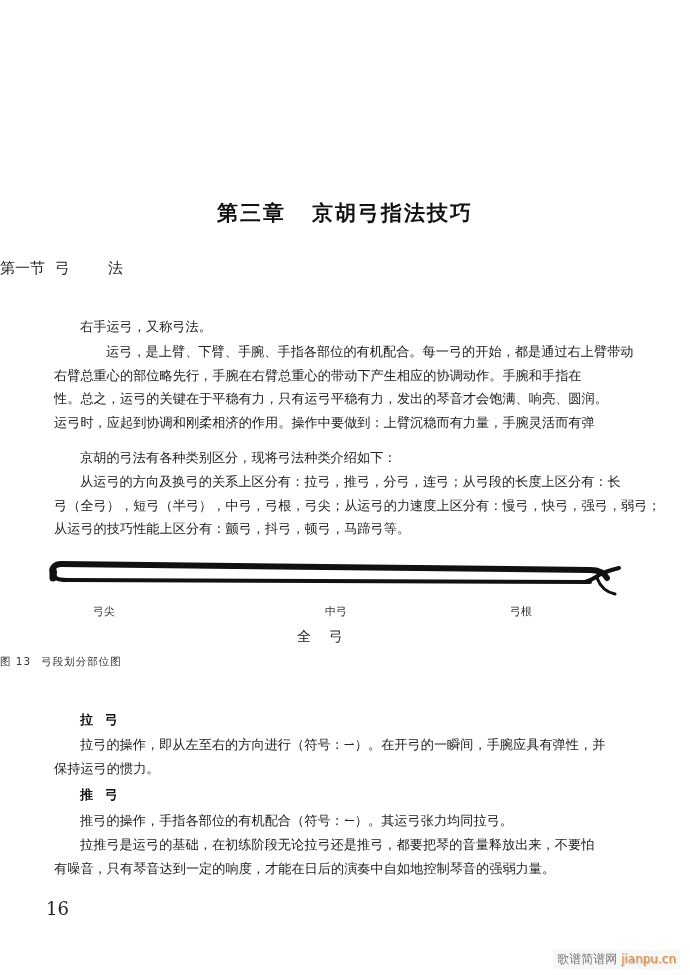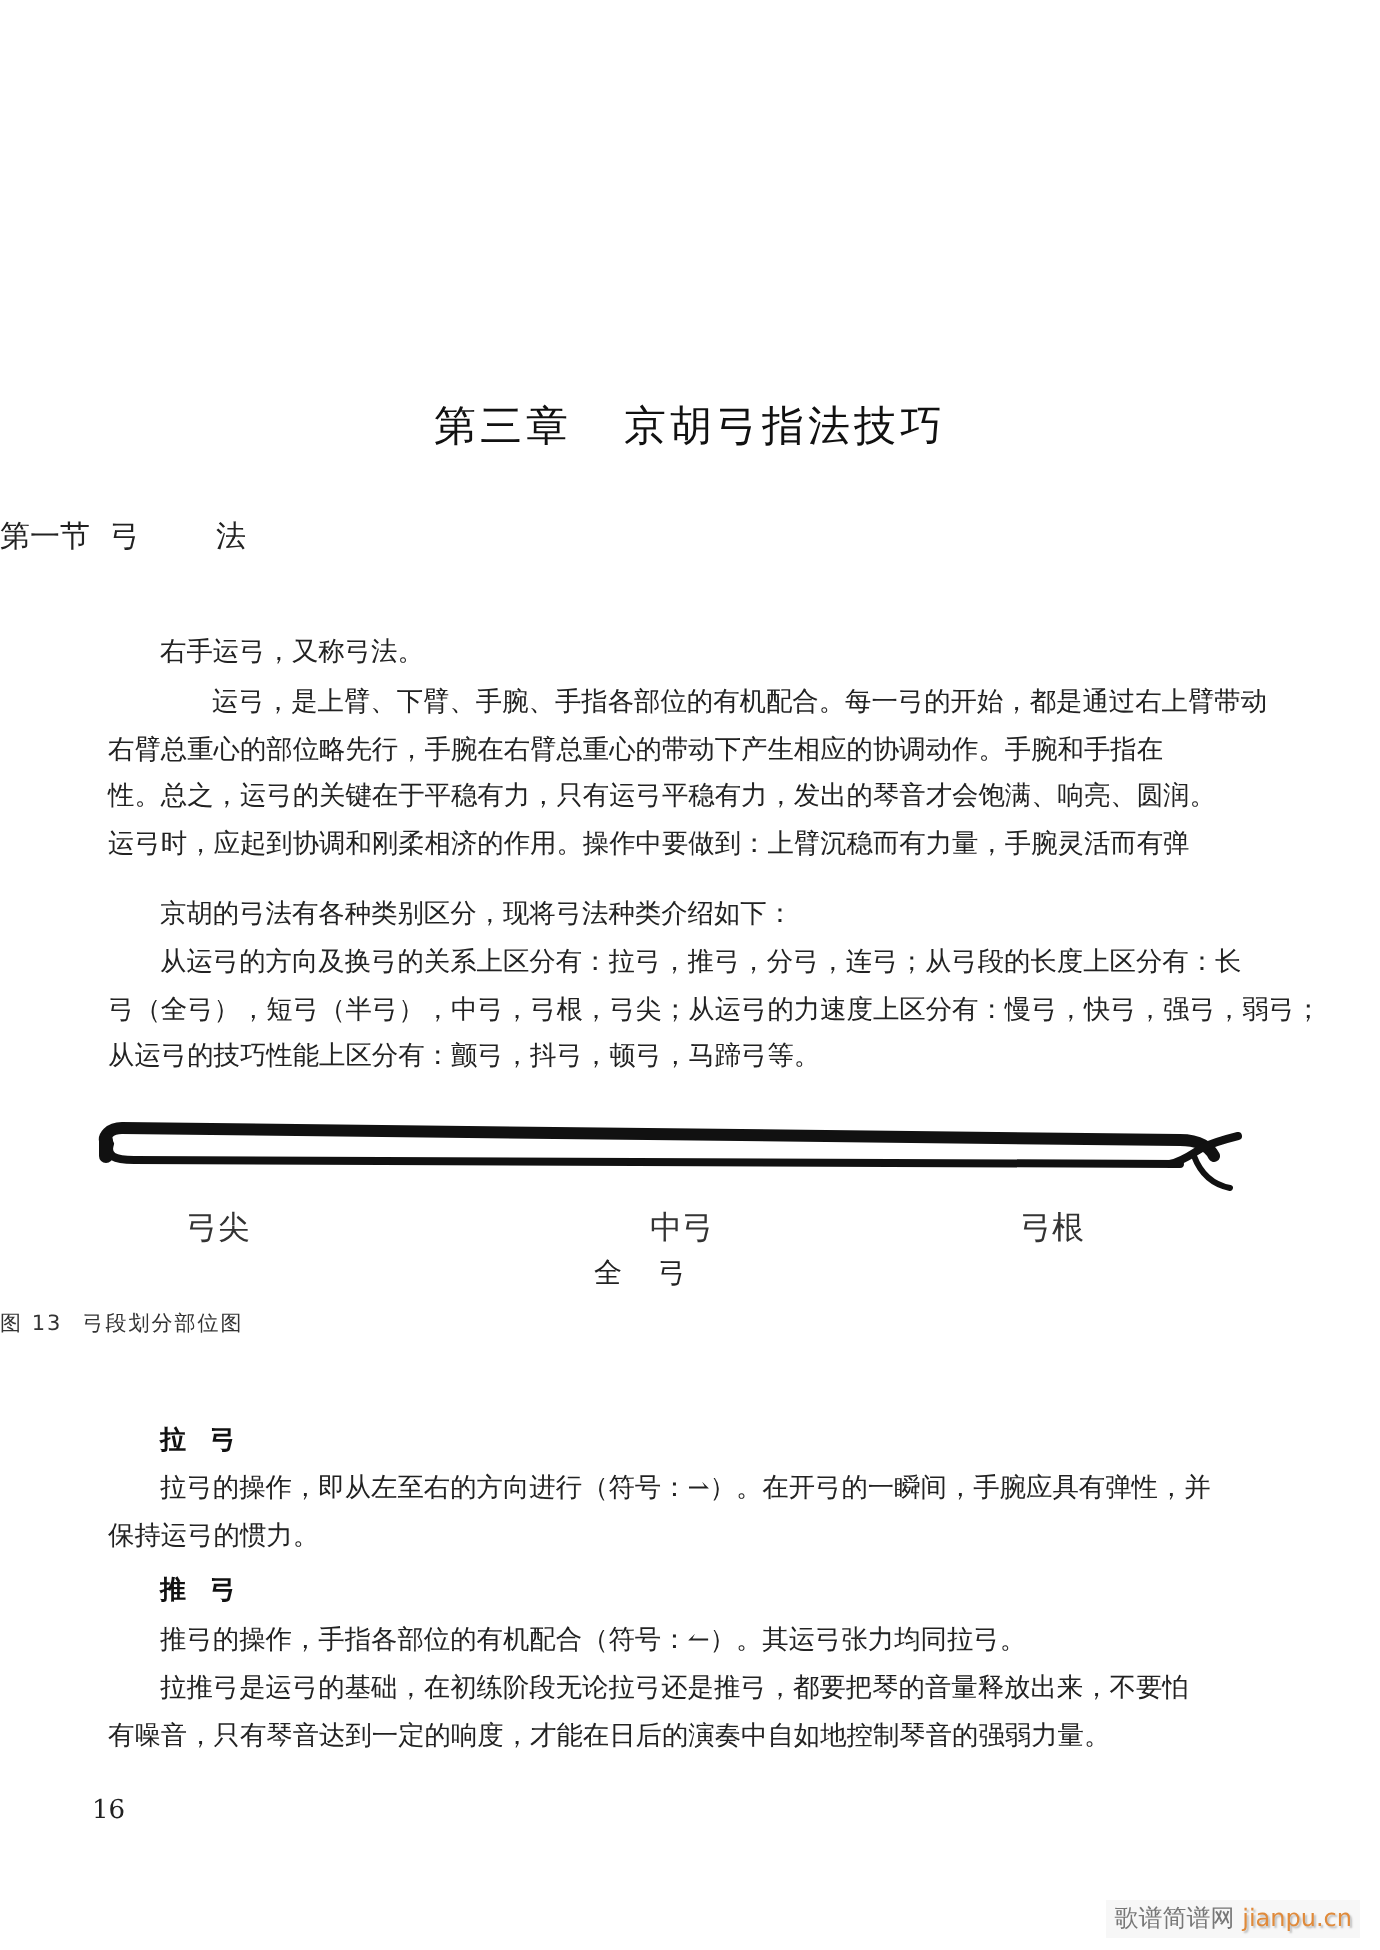--- a/index.html
+++ b/index.html
@@ -13,21 +13,21 @@
       position: relative;
       overflow: hidden;
       font-family: "DejaVu Serif", "Liberation Serif", serif;
       color: #1a1a1a;
     }
     .abs { position: absolute; }
     .chapter-title {
       left: 0; width: 690px; top: 199px;
       text-align: center;
       font-family: "DejaVu Sans", "Liberation Sans", sans-serif;
-      font-weight: normal;
+      font-weight: bold;
       font-size: 21px;
       letter-spacing: 2px;
       color: #111;
     }
     .chapter-title .gap { display: inline-block; width: 26px; }
     .section-title {
       left: 0; width: 690px; top: 259px;
       font-size: 15px;
       color: #222;
     }
@@ -54,21 +54,21 @@
       font-weight: bold;
       font-size: 13px;
       color: #111;
     }
     .sub-heading .gap { display: inline-block; width: 12px; }
     .bow {
       left: 45px; top: 558px;
       width: 585px; height: 50px;
     }
     .bow-label {
-      font-size: 16px;
+      font-size: 11px;
       color: #333;
       font-family: "DejaVu Sans", "Liberation Sans", sans-serif;
     }
     .full-bow {
       left: 0; width: 640px; top: 628px;
       text-align: center;
       font-size: 14px;
       color: #222;
     }
     .full-bow .gap { display: inline-block; width: 18px; }
@@ -76,21 +76,21 @@
       left: 0; width: 690px; top: 655px;
       text-align: left;
       font-size: 10.5px;
       color: #333;
       font-family: "DejaVu Sans", "Liberation Sans", sans-serif;
       letter-spacing: 1px;
     }
     .caption .gap { display: inline-block; width: 10px; }
     .page-number {
       left: 46px; top: 898px;
-      font-size: 13px;
+      font-size: 18px;
       color: #222;
     }
     .watermark {
       right: 10px; top: 950px;
       font-size: 12px;
       font-family: "DejaVu Sans", "Liberation Sans", sans-serif;
       color: #777;
       background: #f7f7f7;
       padding: 1px 4px;
     }

